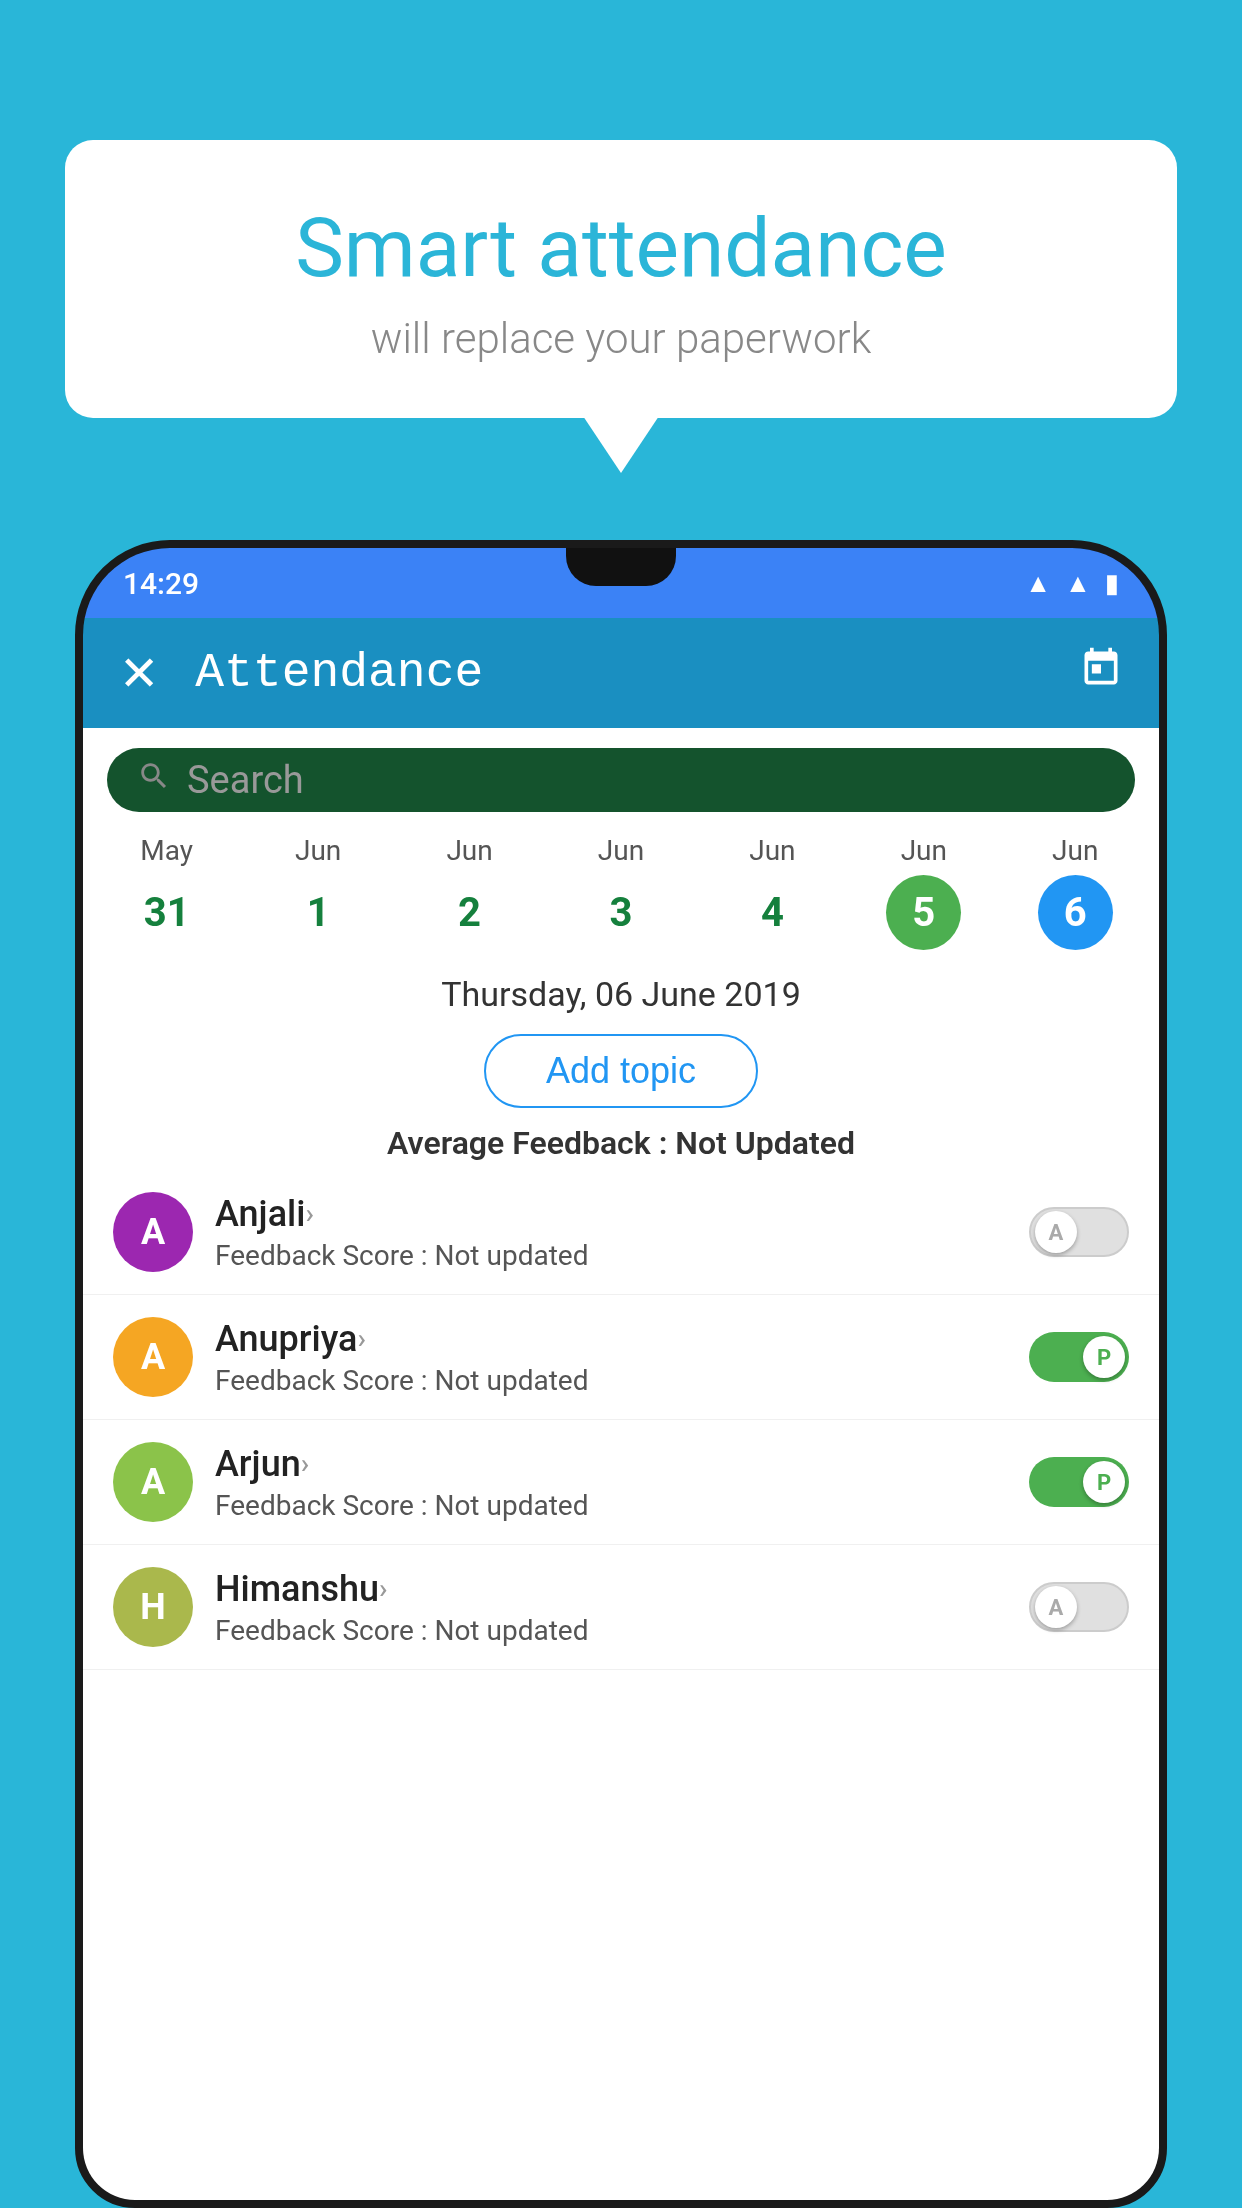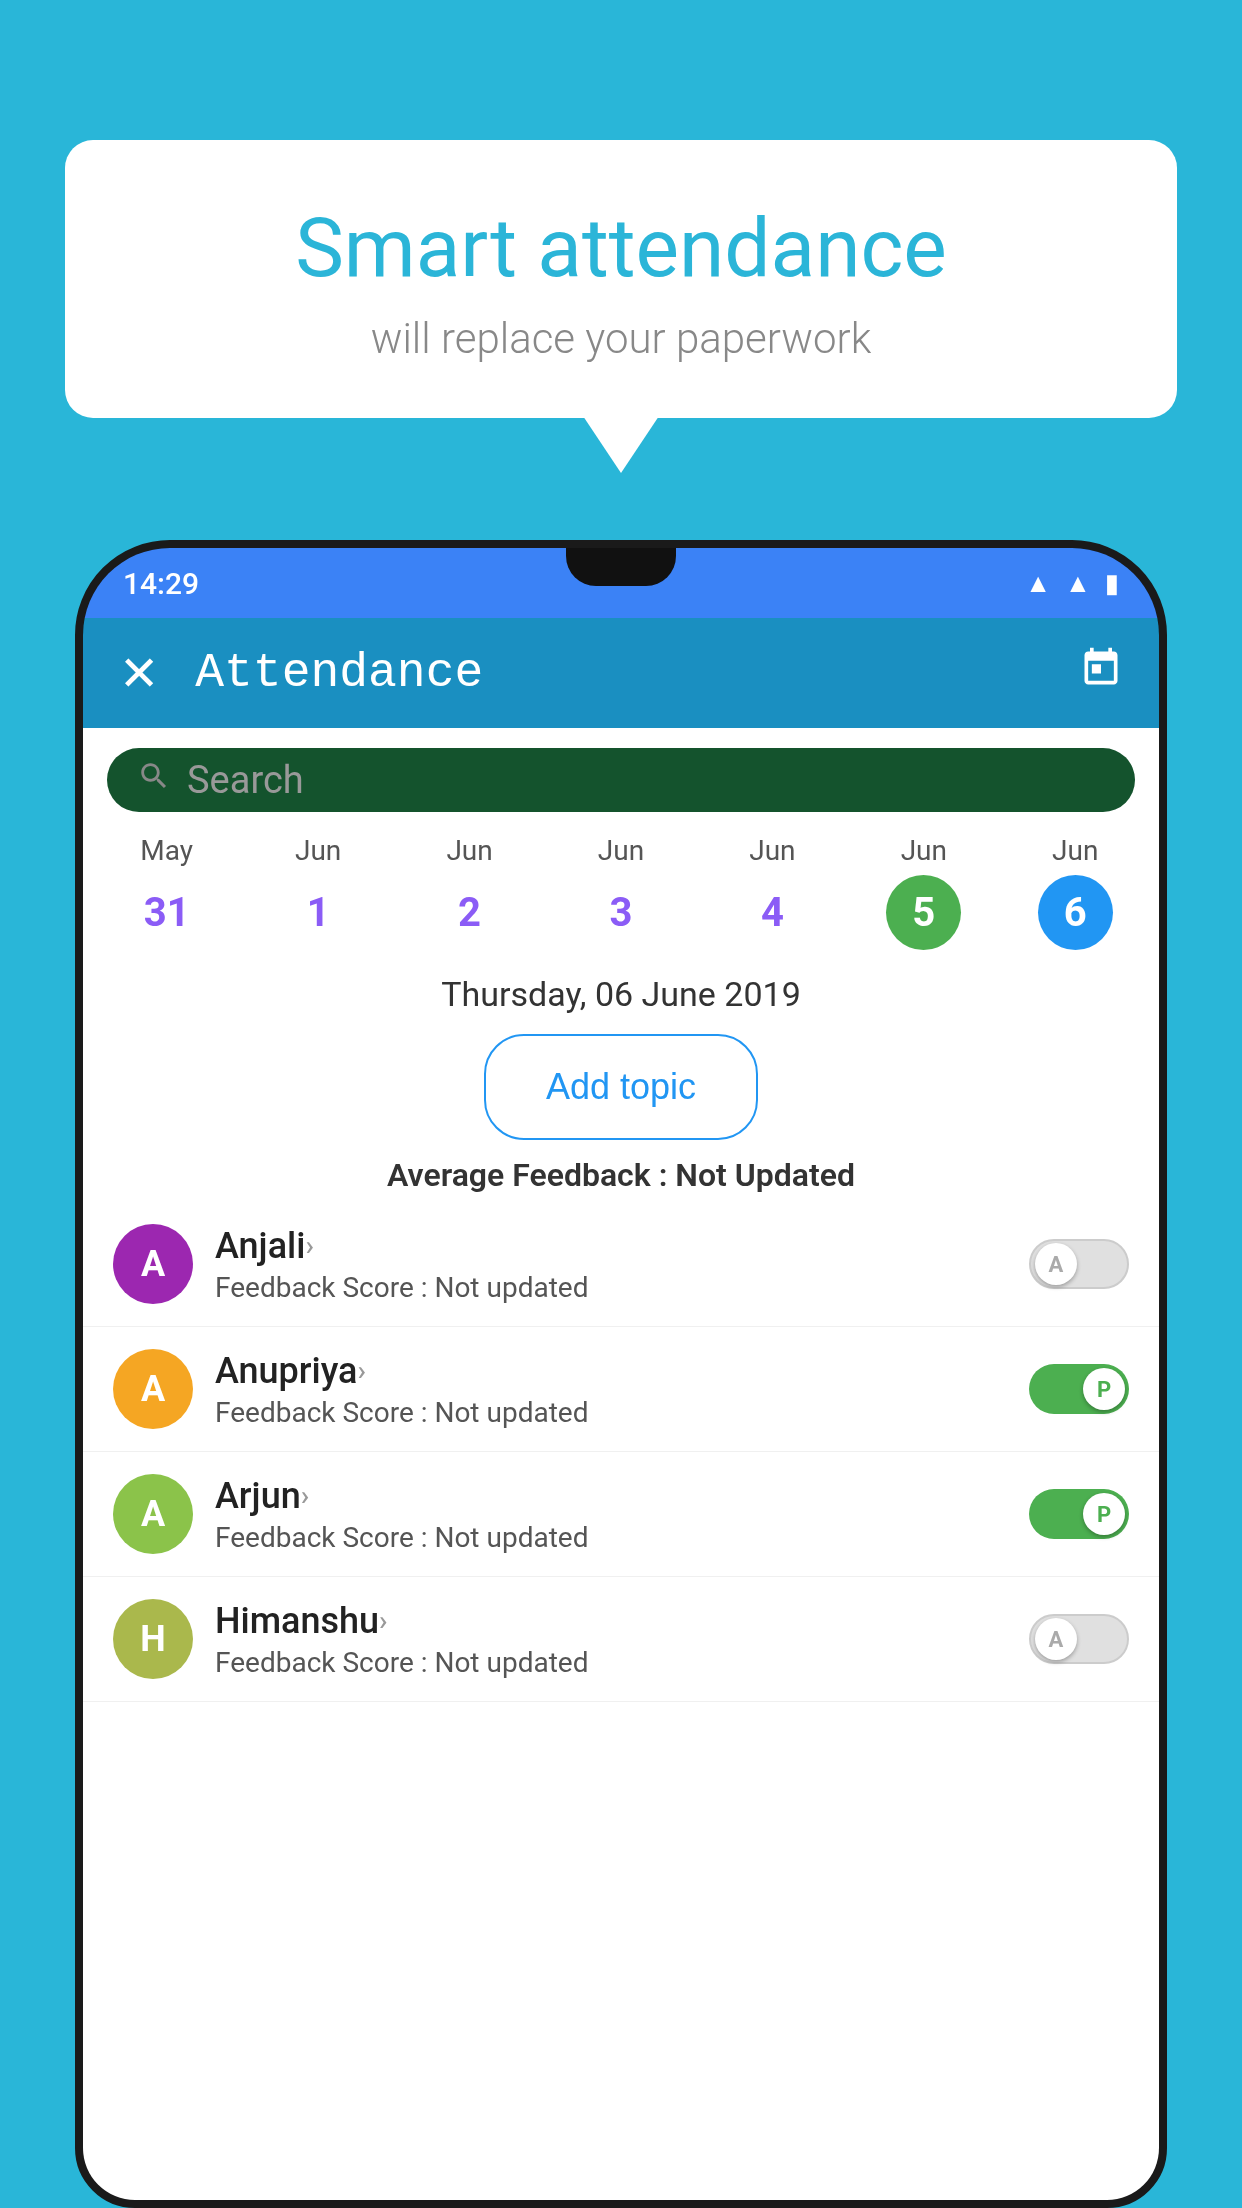--- a/index.html
+++ b/index.html
@@ -175,21 +175,21 @@
     }
     .cal-date {
       width: 75px;
       height: 75px;
       border-radius: 50%;
       display: flex;
       align-items: center;
       justify-content: center;
       font-size: 40px;
       font-weight: 700;
-      color: #8b5cf6;
+      color: #15803d;
     }
     .cal-date.today {
       background: #4caf50;
       color: white;
     }
     .cal-date.selected {
       background: #2196f3;
       color: white;
     }
 
@@ -203,21 +203,21 @@
     }
 
     
     .add-topic-btn {
       display: block;
       margin: 20px auto 8px;
       border: 2px solid #2196f3;
       background: white;
       color: #2196f3;
       border-radius: 40px;
-      padding: 30px 60px;
+      padding: 14px 60px;
       font-size: 36px;
       cursor: pointer;
       width: fit-content;
     }
 
     
     .avg-feedback {
       text-align: center;
       font-size: 32px;
       color: #888;

